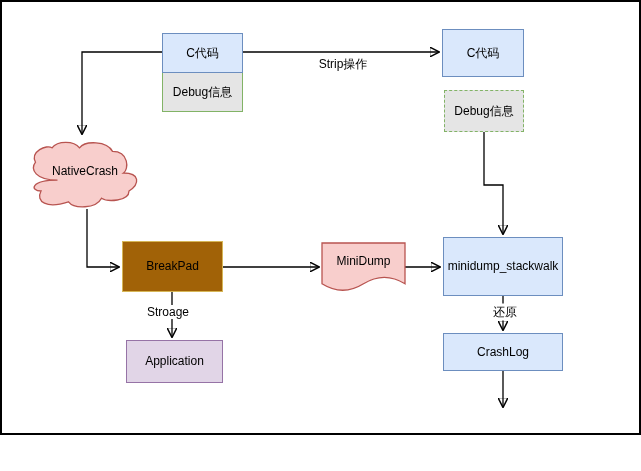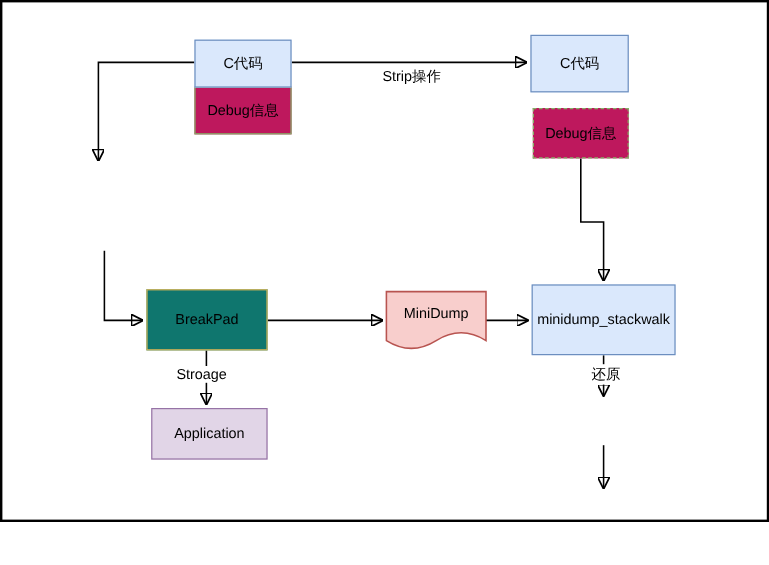--- a/index.html
+++ b/index.html
@@ -17,23 +17,23 @@
   .edges{position:absolute;left:0;top:0;width:641px;height:471px;}
   .edges path{stroke:#000;stroke-width:1.3;fill:none;}
   .node{
     position:absolute;
     display:flex;align-items:center;justify-content:center;
     text-align:center;
     box-sizing:border-box;
     line-height:1.2;
   }
   .rect-blue  {background:#dae8fc;border:1px solid #6c8ebf;}
-  .rect-green {background:#be185d;border:1px solid #82b366;justify-content:center;}
+  .rect-green {background:#e5e5e5;border:1px solid #82b366;justify-content:center;}
   .rect-green.dashed{border-style:dashed;}
-  .rect-yellow{background:#0f766e;border:1px solid #d6b656;}
+  .rect-yellow{background:#a16207;border:1px solid #d6b656;}
   .rect-purple{background:#e1d5e7;border:1px solid #9673a6;}
   .shape-node{background:transparent;border:none;}
   .shape-node svg{position:absolute;left:0;top:0;overflow:visible;}
   .shape-node .shape-label{position:relative;z-index:1;}
   .edge-label{
     position:absolute;
     transform:translate(-50%,-50%);
     background:#ffffff;
     padding:0 2px;
     white-space:nowrap;
@@ -71,36 +71,48 @@
   </div>
 
   <div class="node rect-blue" style="left:440px;top:27px;width:82px;height:48px">
     <span>C代码</span>
   </div>
 
   <div class="node rect-green dashed" style="left:442px;top:88px;width:80px;height:42px">
     <span>Debug信息</span>
   </div>
 
+  <div class="node shape-node" style="left:28px;top:135px;width:110px;height:72px;padding-bottom:4px">
+    <svg width="110" height="72" viewBox="0 0 110 72">
+      <path d="M27.5,43.2 C5.5,43.2 0,32.4 5.5,25.2 C0,14.4 16.5,7.2 22,10.8 C27.5,3.6 44,3.6 49.5,10.8
+               C55,3.6 77,3.6 82.5,14.4 C99,14.4 99,32.4 93.5,36 C110,36 110,46.8 99,54
+               C99,64.8 77,64.8 71.5,61.2 C66,72 44,72 38.5,64.8 C16.5,72 5.5,64.8 11,54
+               C0,54 0,43.2 27.5,43.2 Z" fill="#f8cecc" stroke="#b85450" stroke-width="1.3"></path>
+    </svg>
+    <span class="shape-label">NativeCrash</span>
+  </div>
 
   <div class="node rect-yellow" style="left:120px;top:239px;width:101px;height:51px">
     <span>BreakPad</span>
   </div>
 
   <div class="node shape-node" style="left:320px;top:241px;width:83px;height:48px;padding-bottom:12px">
     <svg width="83" height="48" viewBox="0 0 83 48">
       <path d="M0,0 L83,0 L83,40.8 Q62.25,27.84 41.5,40.8 Q20.75,53.76 0,40.8 Z" fill="#f8cecc" stroke="#b85450" stroke-width="1.3"></path>
     </svg>
     <span class="shape-label">MiniDump</span>
   </div>
 
   <div class="node rect-blue" style="left:441px;top:235px;width:120px;height:59px">
     <span>minidump_stackwalk</span>
   </div>
 
+  <div class="node rect-blue" style="left:441px;top:331px;width:120px;height:38px">
+    <span>CrashLog</span>
+  </div>
 
 
   <div class="node rect-purple" style="left:124px;top:338px;width:97px;height:43px">
     <span>Application</span>
   </div>
 
   <div class="edge-label" style="left:341px;top:62px">Strip操作</div>
 
 
   <div class="edge-label" style="left:166px;top:310px">Stroage</div>

